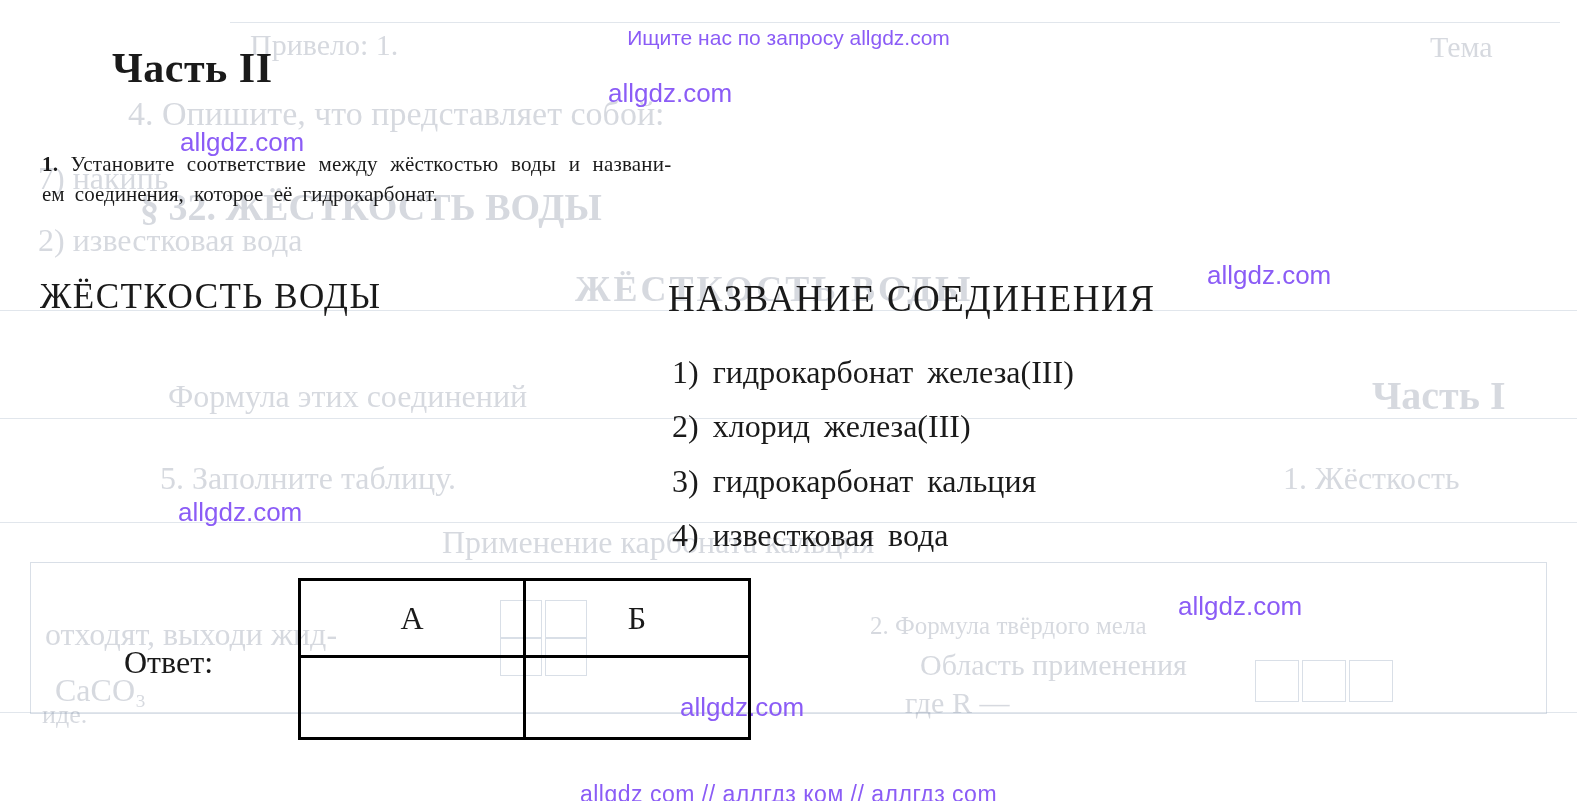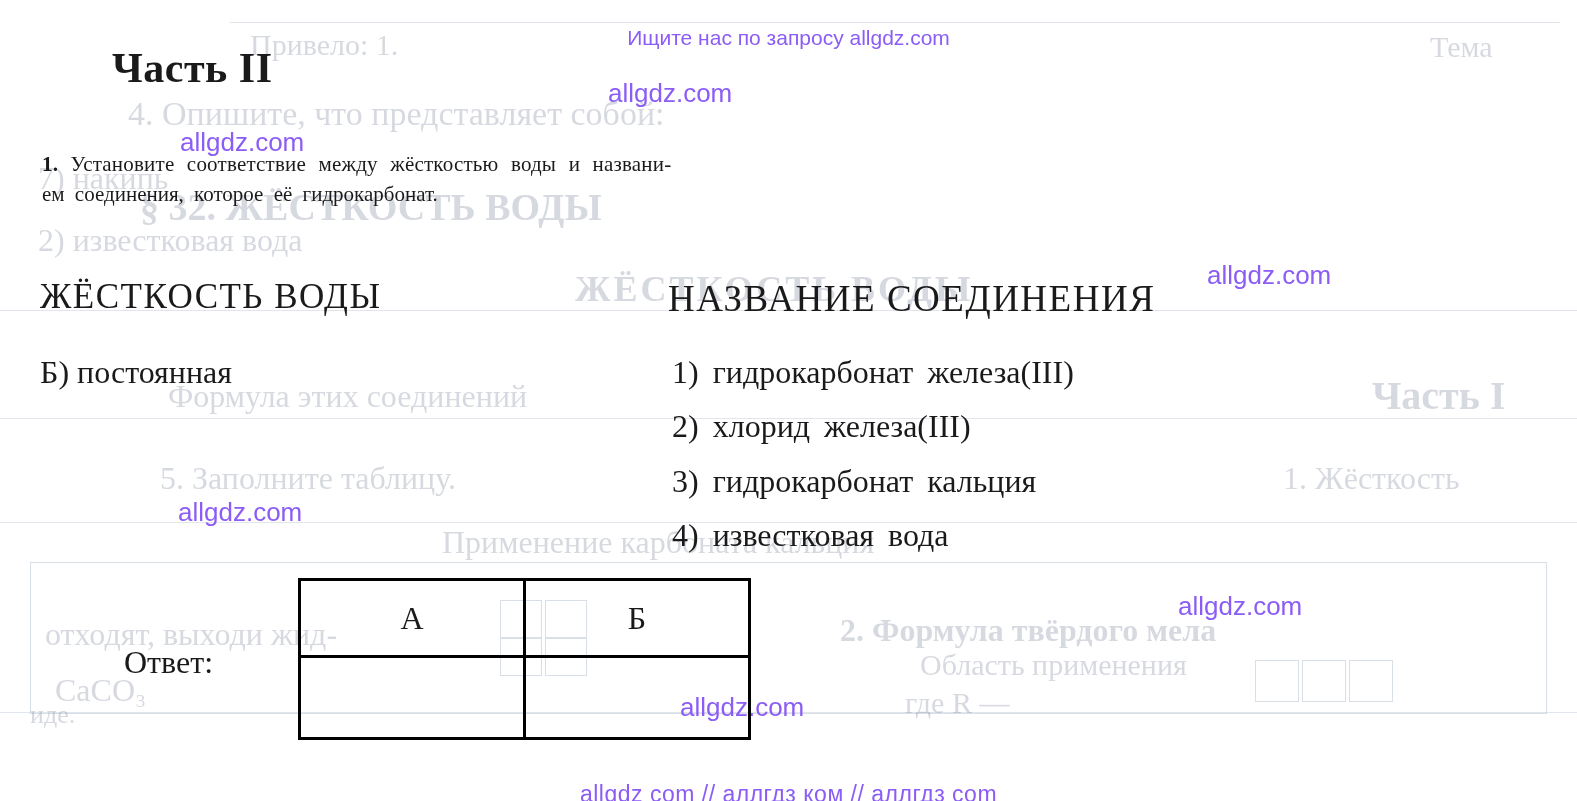--- a/index.html
+++ b/index.html
@@ -153,25 +153,25 @@
   <div class="ghost" style="top:160px; left:38px; font-size:32px;">7) накипь</div>
   <div class="ghost" style="top:185px; left:140px; font-size:38px; font-weight:bold;">§ 32. ЖЁСТКОСТЬ ВОДЫ</div>
   <div class="ghost" style="top:222px; left:38px; font-size:32px;">2) известковая вода</div>
   <div class="ghost" style="top:268px; left:575px; font-size:36px; font-weight:bold; letter-spacing:3px;">ЖЁСТКОСТЬ ВОДЫ</div>
   <div class="ghost" style="top:378px; left:168px; font-size:32px;">Формула этих соединений</div>
   <div class="ghost" style="top:372px; left:1372px; font-size:40px; font-weight:bold;">Часть I</div>
   <div class="ghost" style="top:460px; left:160px; font-size:32px;">5. Заполните таблицу.</div>
   <div class="ghost" style="top:460px; left:1283px; font-size:32px;">1. Жёсткость</div>
   <div class="ghost" style="top:524px; left:442px; font-size:32px;">Применение карбоната кальция</div>
   <div class="ghost" style="top:616px; left:45px; font-size:32px;">отходят, выходи жид-</div>
-  <div class="ghost" style="top:612px; left:840px; font-size:32px;font-weight:bold;">2. Формула твёрдого мела</div>
+  <div class="ghost" style="top:612px; left:870px; font-size:25px;">2. Формула твёрдого мела</div>
   <div class="ghost" style="top:648px; left:920px; font-size:30px;">Область применения</div>
   <div class="ghost" style="top:672px; left:55px; font-size:32px;">CaCO₃</div>
   <div class="ghost" style="top:686px; left:905px; font-size:30px;">где R —</div>
-  <div class="ghost" style="top:700px; left:30px; font-size:26px;">иде.</div>
+  <div class="ghost" style="top:700px; left:42px; font-size:26px;">иде.</div>
 
   <div class="ghost-line" style="top:22px; left:230px; width:1330px;"></div>
   <div class="ghost-line" style="top:310px; left:0px; width:1577px;"></div>
   <div class="ghost-line" style="top:418px; left:0px; width:1577px;"></div>
   <div class="ghost-line" style="top:522px; left:0px; width:1577px;"></div>
   <div class="ghost-line" style="top:712px; left:0px; width:1577px;"></div>
 
   <div class="ghost-box" style="top:562px; left:30px; width:1515px; height:150px;"></div>
   <div class="ghost-box" style="top:600px; left:500px; width:40px; height:36px;"></div>
   <div class="ghost-box" style="top:600px; left:545px; width:40px; height:36px;"></div>
@@ -191,21 +191,20 @@
       <span class="num">1.</span>
       <span>Установите соответствие между жёсткостью воды и названи-</span>
     </div>
     <div class="task-l2">ем соединения, которое её гидрокарбонат.</div>
   </div>
 
   <div class="head-left">ЖЁСТКОСТЬ ВОДЫ</div>
   <div class="head-right">НАЗВАНИЕ СОЕДИНЕНИЯ</div>
 
   <div class="col-left">
-    <div>Б) постоянная</div>
   </div>
 
   <div class="col-right">
     <div>1) гидрокарбонат железа(III)</div>
     <div>2) хлорид железа(III)</div>
     <div>3) гидрокарбонат кальция</div>
     <div>4) известковая вода</div>
   </div>
 
   <div class="answer-label">Ответ:</div>

